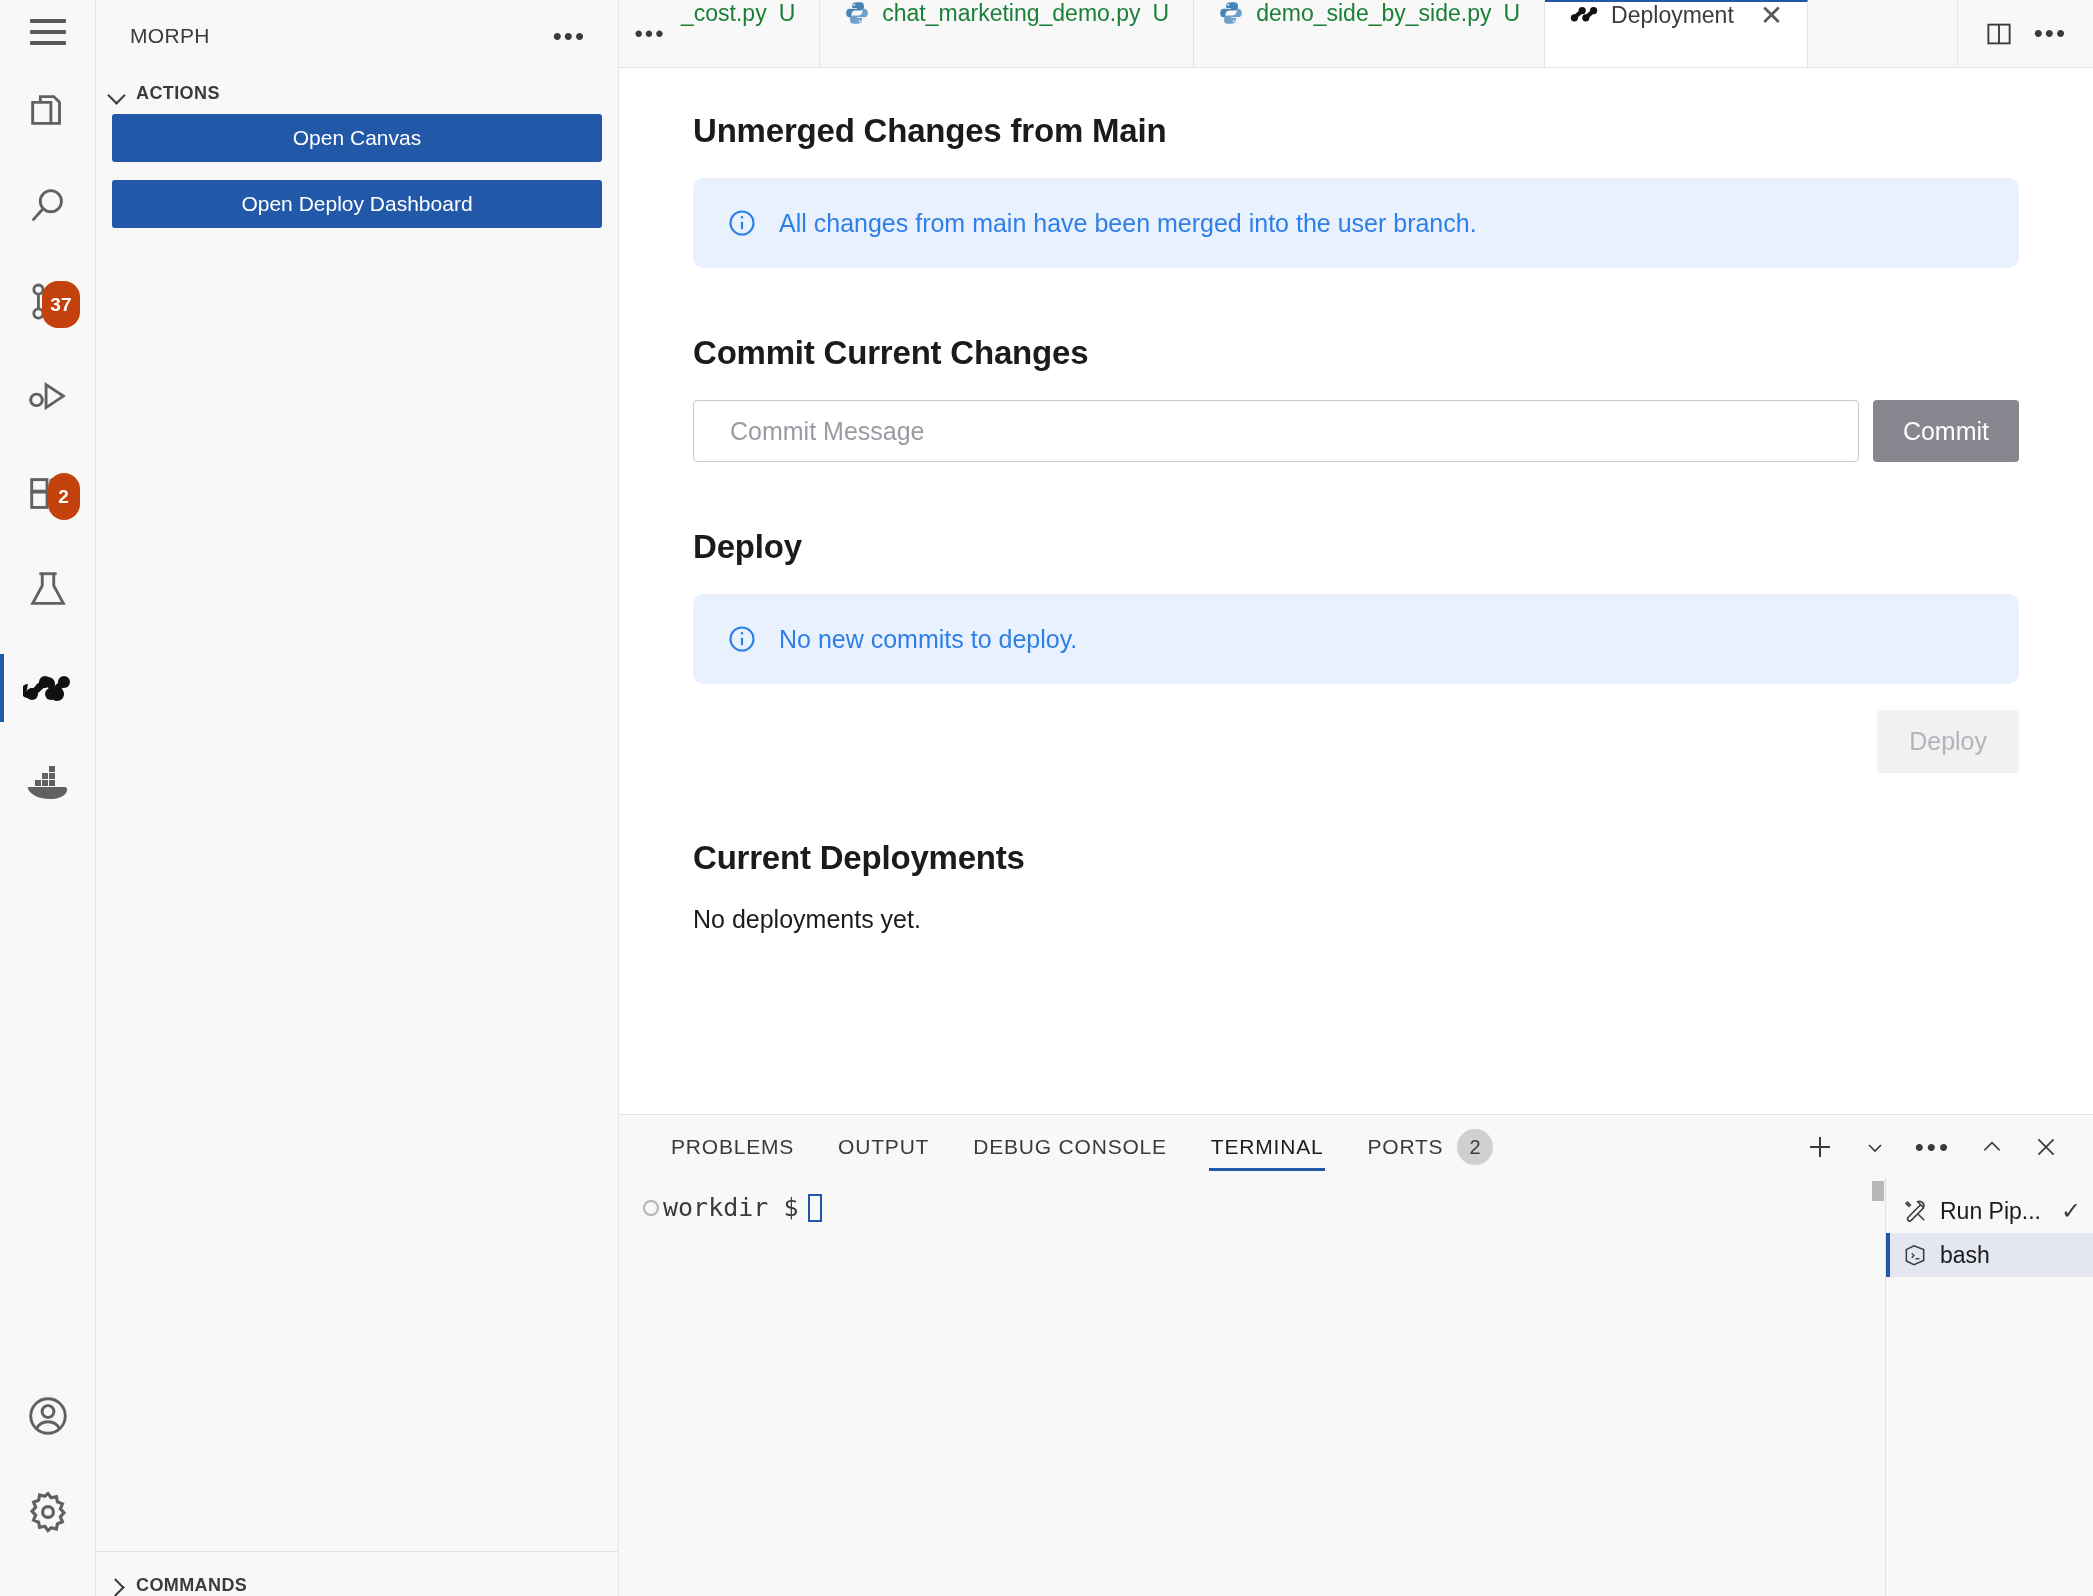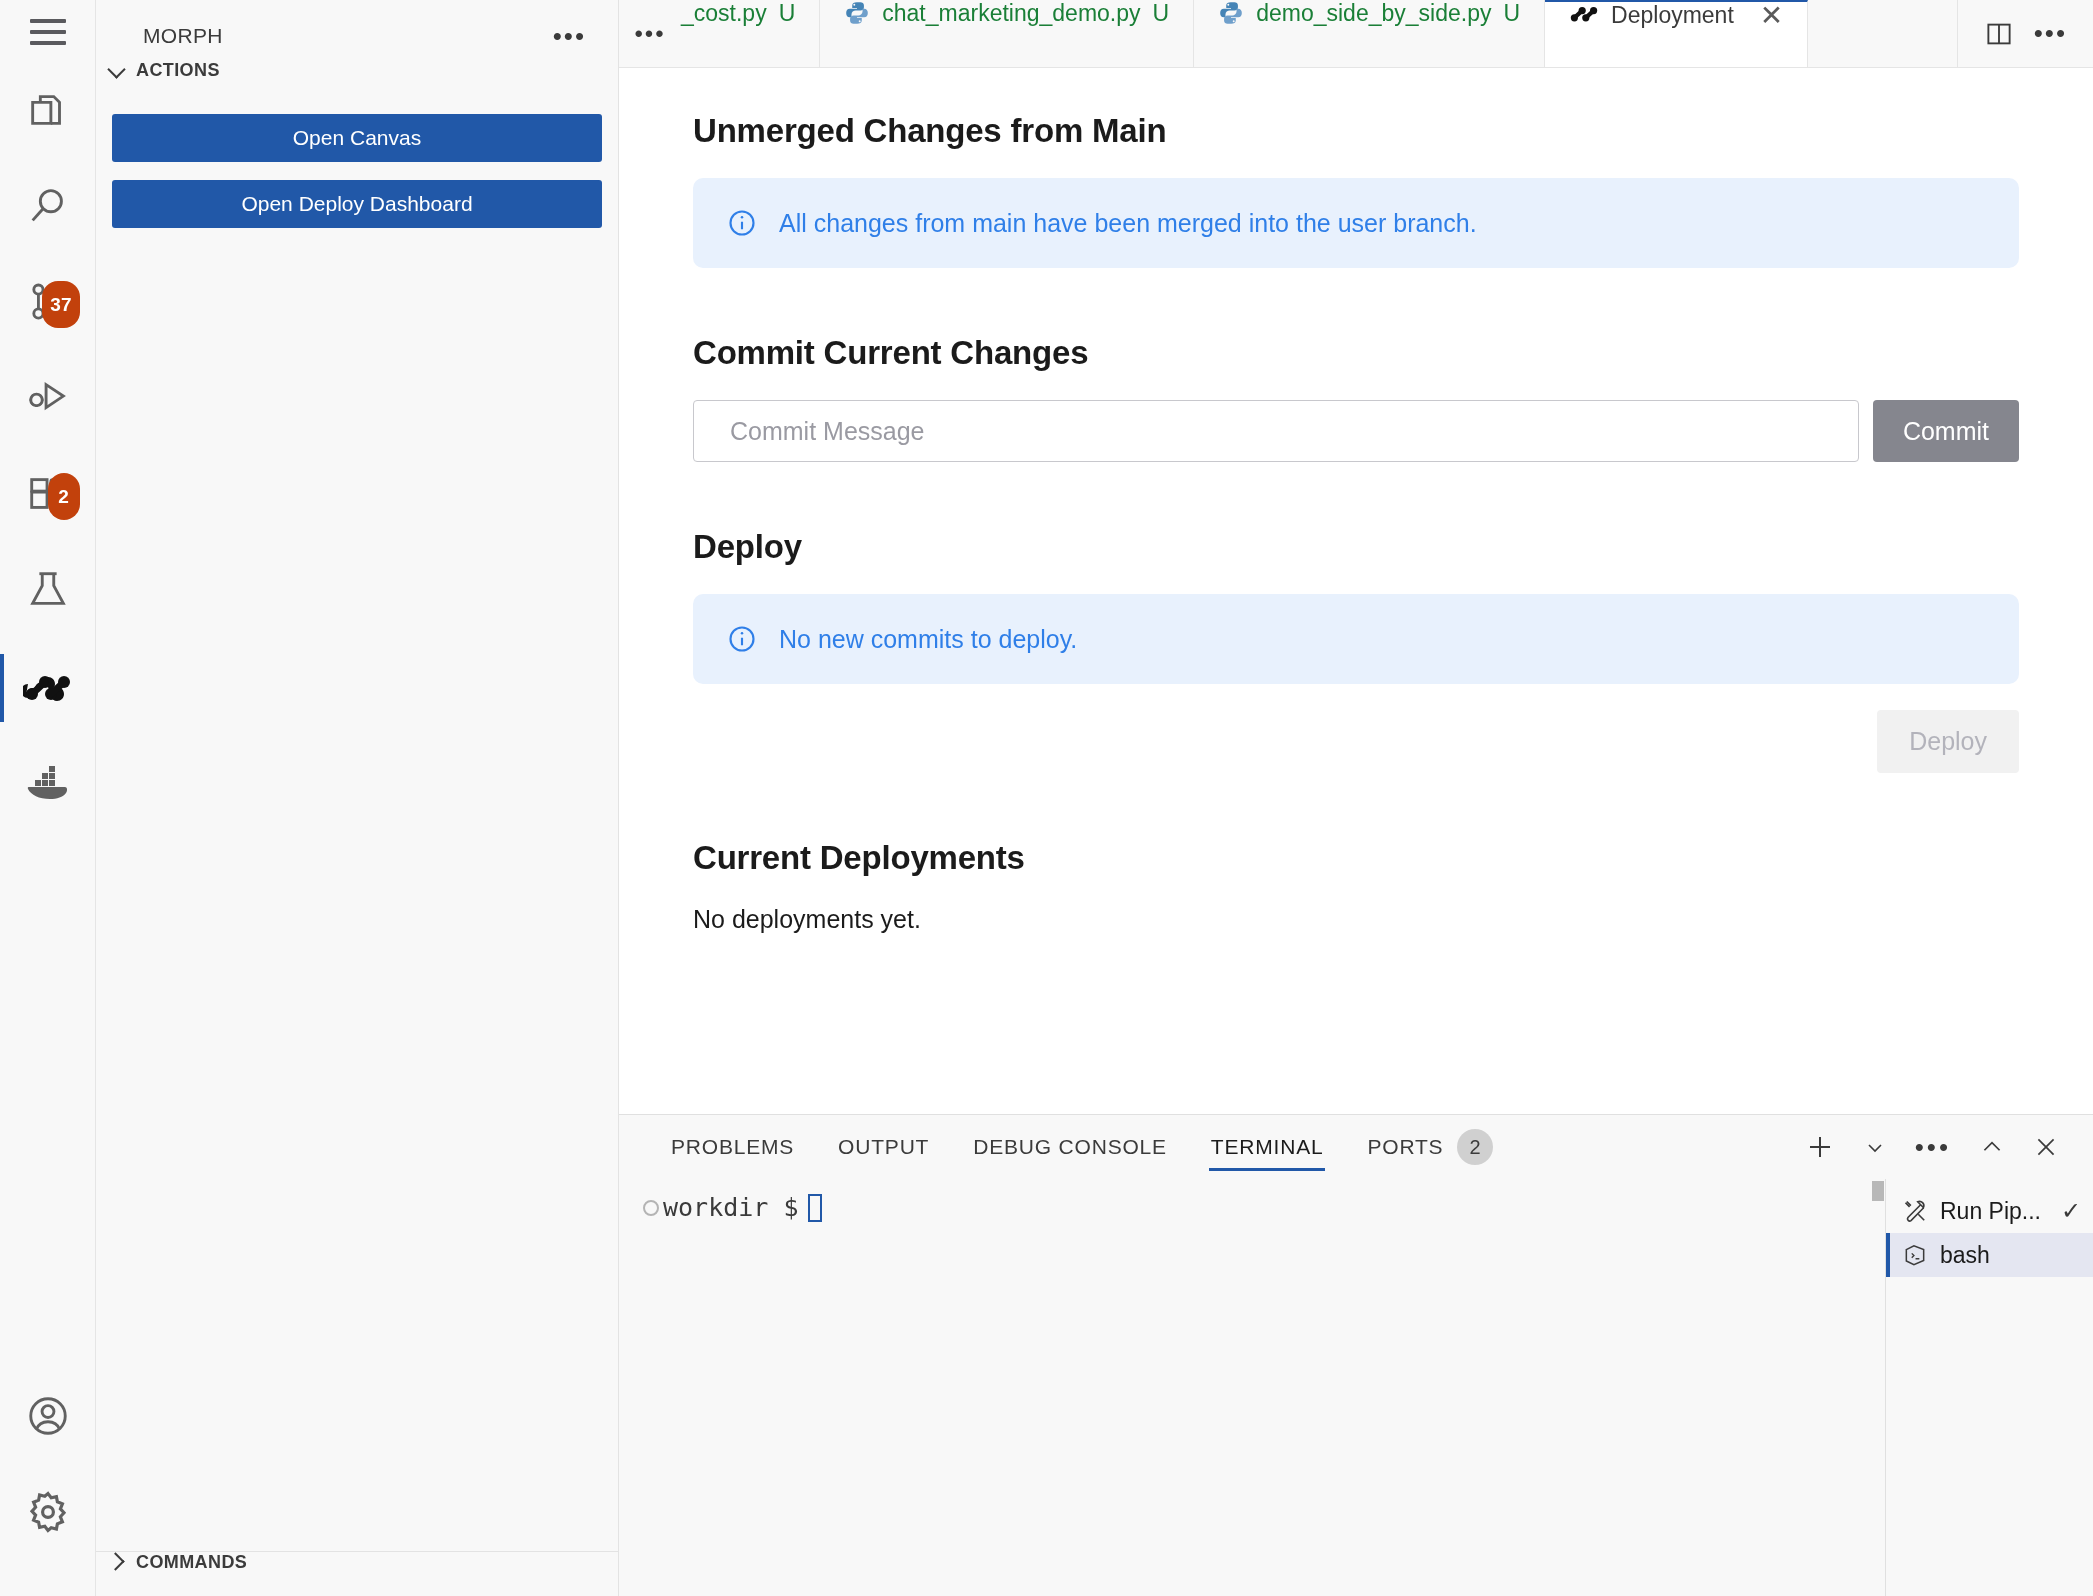--- a/index.html
+++ b/index.html
@@ -41,24 +41,24 @@
   
   .sidebar {
     width: 523px; flex: 0 0 523px; height: 100%;
     background: #f8f8f8; border-right: 1px solid #e3e3e3;
     display: flex; flex-direction: column; position: relative;
   }
   .sb-header {
     height: 48px; display: flex; align-items: center; justify-content: space-between;
     padding: 0 26px 0 34px; margin-top: 12px;
   }
-  .sb-title { font-size: 21px; color: #3b3b3b; letter-spacing: .3px; margin-left: 13px; }
+  .sb-title { font-size: 21px; color: #3b3b3b; letter-spacing: .3px; }
   .sb-more { font-size: 26px; color: #3b3b3b; letter-spacing: 2px; line-height: 8px; cursor: pointer; padding: 6px; }
   .sb-section-head {
-    display: flex; align-items: flex-start; gap: 10px; height: 44px; padding: 0 12px;
+    display: flex; align-items: flex-end; gap: 10px; height: 44px; padding: 0 12px;
     font-size: 18px; font-weight: bold; color: #3b3b3b; letter-spacing: .4px; cursor: pointer;
   }
   .chev { width: 18px; height: 18px; flex: 0 0 18px; position: relative; }
   .chev::after {
     content: ""; position: absolute; left: 2px; top: 3px; width: 11px; height: 11px;
     border-right: 2.4px solid #3b3b3b; border-bottom: 2.4px solid #3b3b3b;
     transform: rotate(45deg);
   }
   .chev.right::after { transform: rotate(-45deg); left: 1px; top: 3px; }
   .sb-body { padding: 10px 16px 0 16px; }

